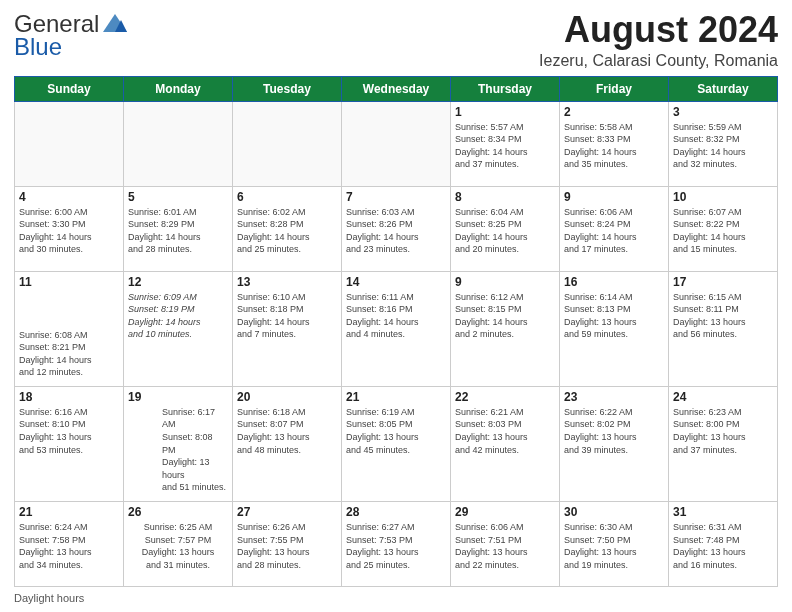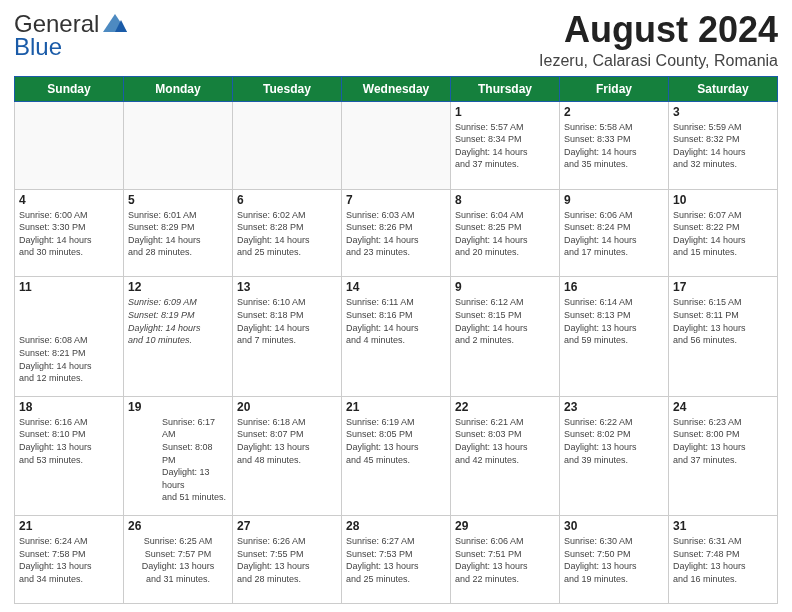--- a/index.html
+++ b/index.html
@@ -372,13 +372,16 @@
             <span class="day-num">31</span>
             <div class="day-info" style="white-space: pre-line;">Sunrise: 6:31 AM
 Sunset: 7:48 PM
 Daylight: 13 hours
 and 16 minutes.</div>
           </td>
         </tr>
       </tbody>
   </table>
 
+  <div class="footer">
+    <span>Daylight hours</span>
+  </div>
 </div>
 
 </body></html>

